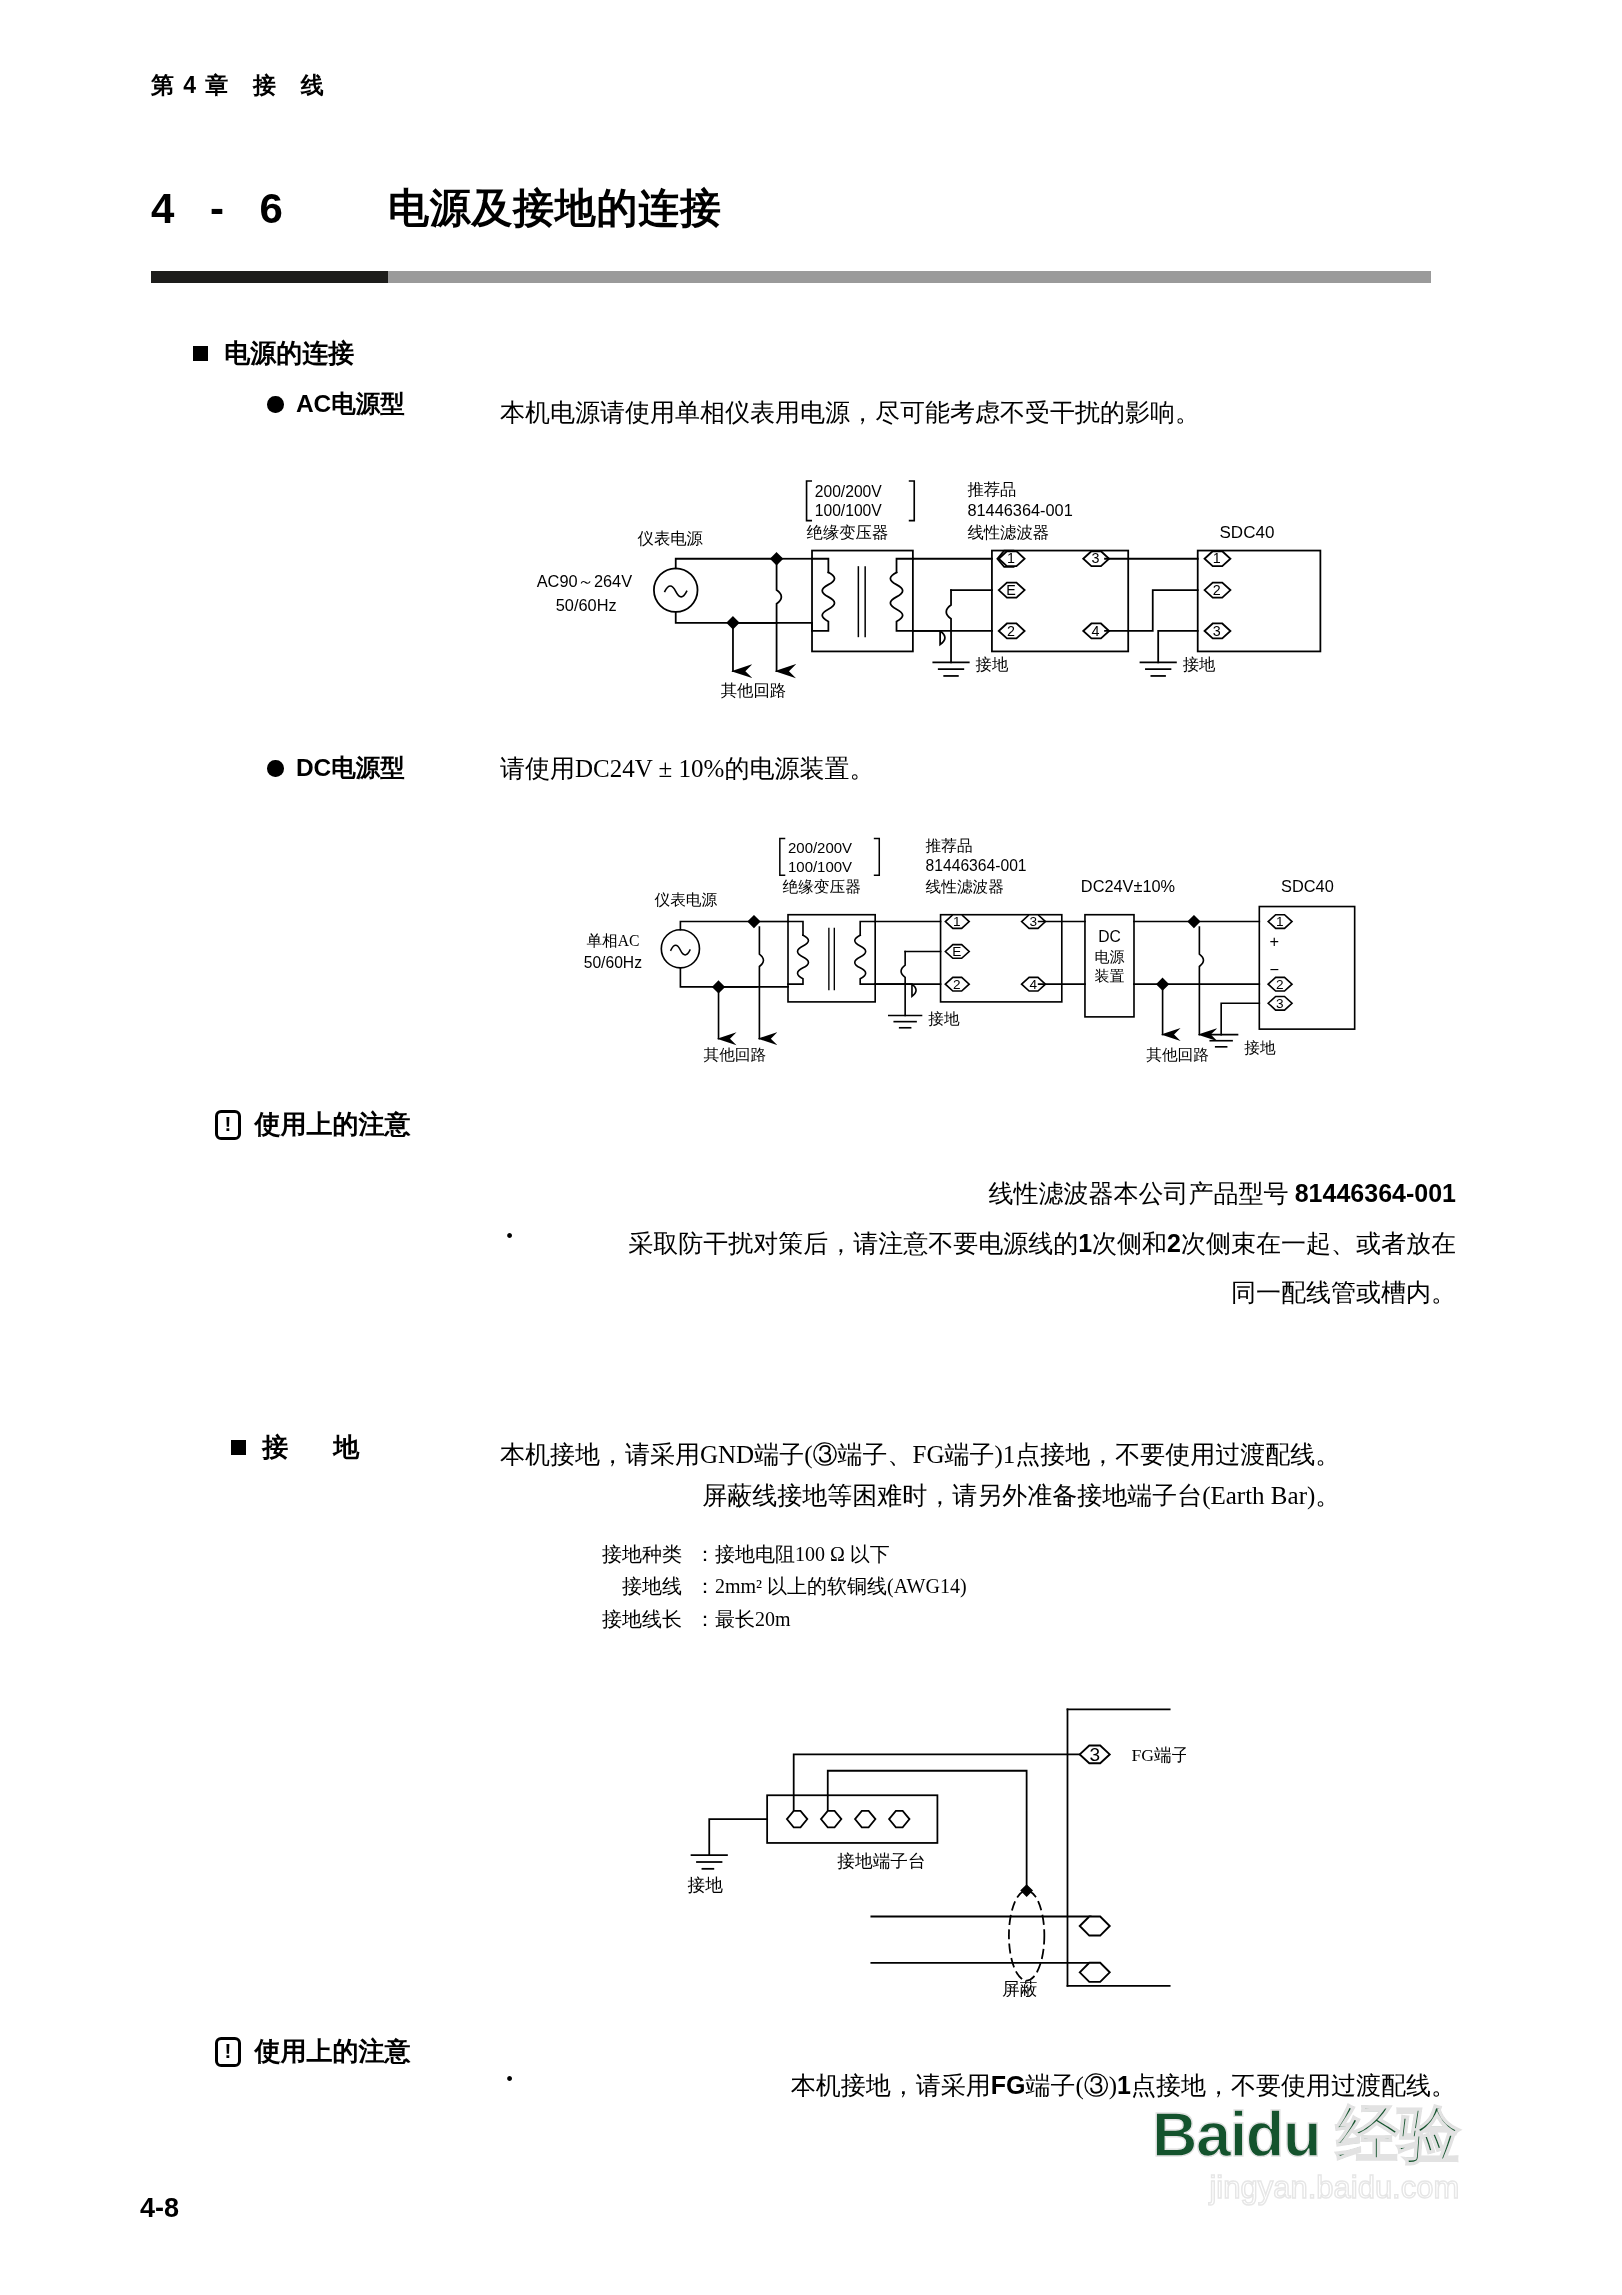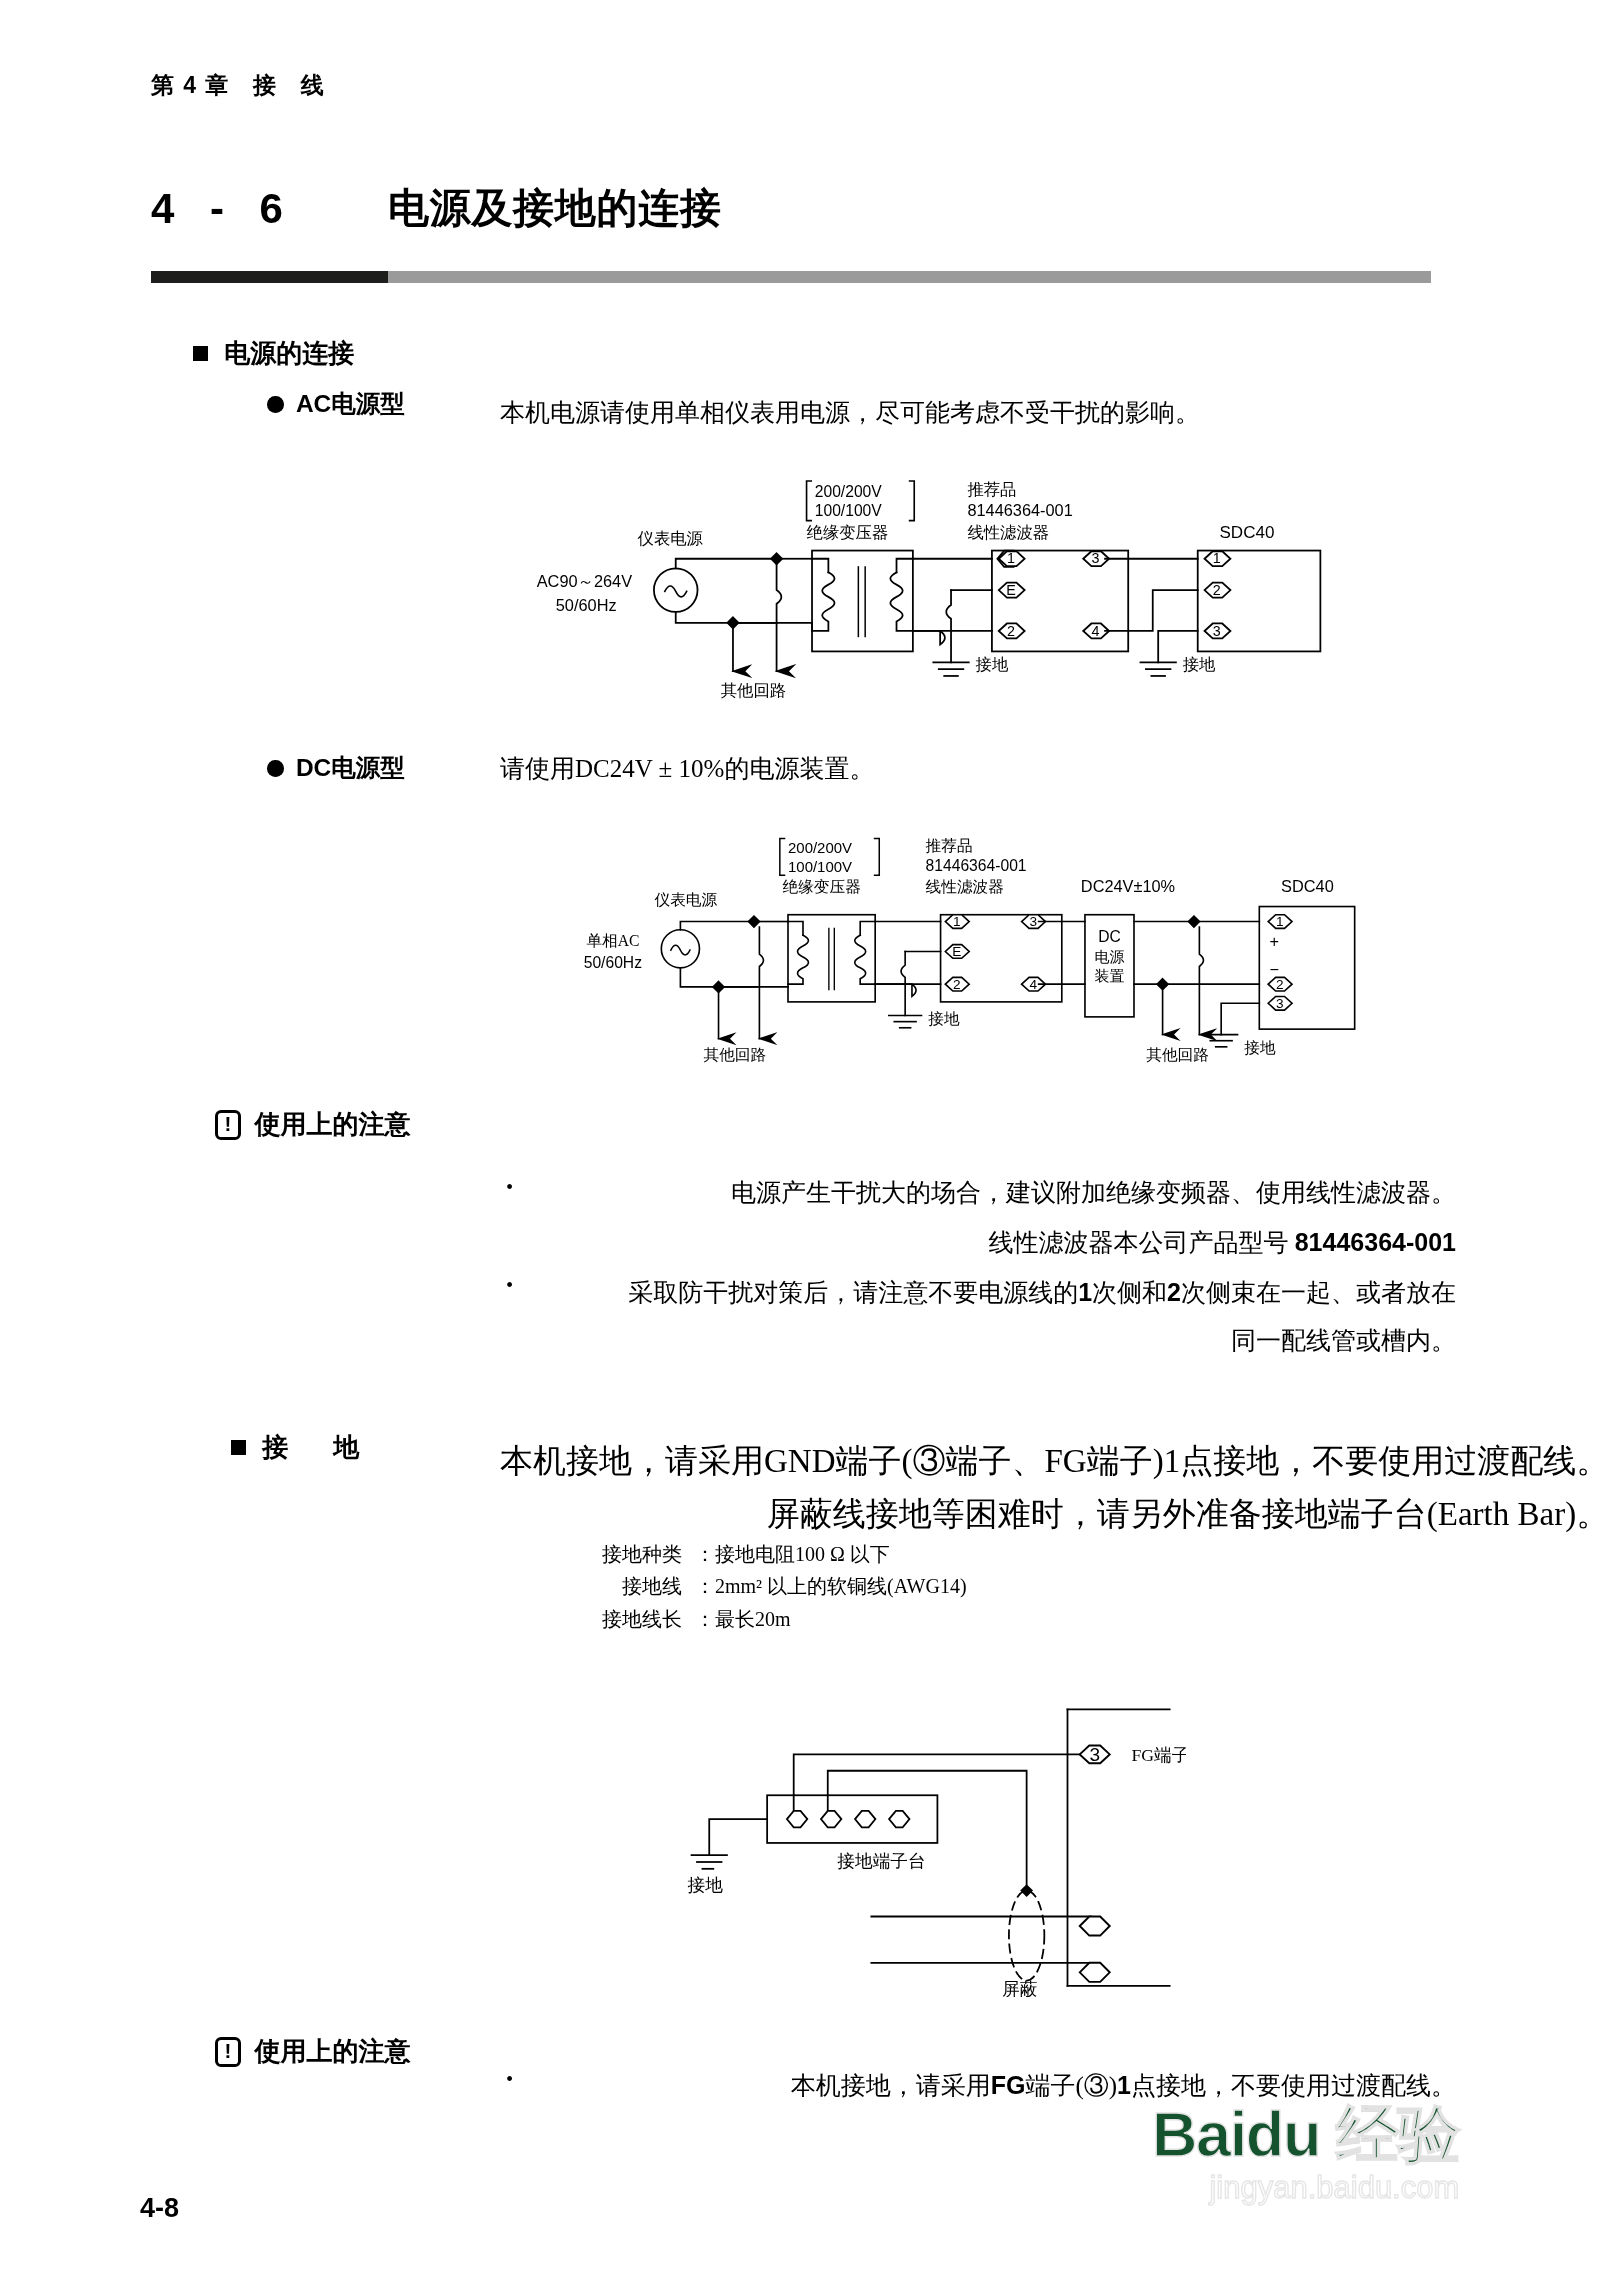--- a/index.html
+++ b/index.html
@@ -40,21 +40,21 @@
   
   .h2{position:absolute;font-family:"Liberation Sans", sans-serif;font-size:26px;font-weight:700;white-space:pre;}
   .h2 .sq{display:inline-block;width:15px;height:15px;background:#000;margin-right:16.4px;vertical-align:1.4px;}
 
   
   .h3{position:absolute;font-family:"Liberation Sans", sans-serif;font-size:24.5px;font-weight:700;white-space:pre;}
   .h3 .dot{display:inline-block;width:16.4px;height:16.4px;border-radius:50%;background:#000;margin-right:12.3px;vertical-align:-0.7px;}
 
   
   .body-txt{position:absolute;font-size:25px;line-height:1.55;white-space:pre;}
-  .body-blk{position:absolute;font-size:33px;line-height:1.62;}
+  .body-blk{position:absolute;font-size:25px;line-height:1.62;}
 
   
   .caution{position:absolute;font-family:"Liberation Sans", sans-serif;font-size:26px;font-weight:700;white-space:pre;display:flex;align-items:center;gap:13.6px;}
   .excl{
     width:26px;height:30px;border:3.4px solid #000;border-radius:6.1px;
     display:flex;align-items:center;justify-content:center;
     font-size:20.4px;font-weight:700;line-height:1;font-family:"Liberation Sans", sans-serif;
     box-sizing:border-box;
   }
 
@@ -353,21 +353,20 @@
       </g>
     </svg>
   </div>
 
   <div class="caution" style="left:215px;top:1107px;">
     <span class="excl">!</span>
     <span>使用上的注意</span>
   </div>
 
   <div class="blist" style="left:502px;top:1169px;width:954px;">
-    <div class="li">电源产生干扰大的场合，建议附加绝缘变频器、使用线性滤波器。</div>
     <div class="cont"><span>线性滤波器本公司产品型号 </span><span class="bold">81446364-001</span></div>
     <div class="li"><span>采取防干扰对策后，请注意不要电源线的</span><span class="bold">1</span><span>次侧和</span><span class="bold">2</span><span>次侧束在一起、或者放在</span></div>
     <div class="cont">同一配线管或槽内。</div>
   </div>
 
   <div class="h2" style="left:164px;top:1399px;letter-spacing:9.5px;">
     <span class="sq"></span><span>接　地</span>
   </div>
 
   <div class="body-blk" style="left:500px;top:1435px;">

